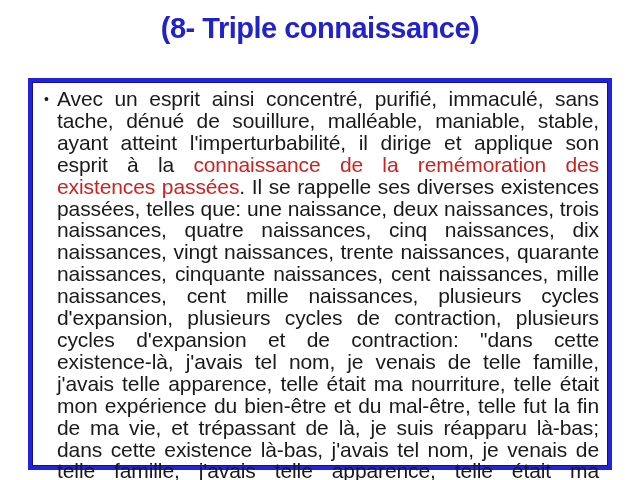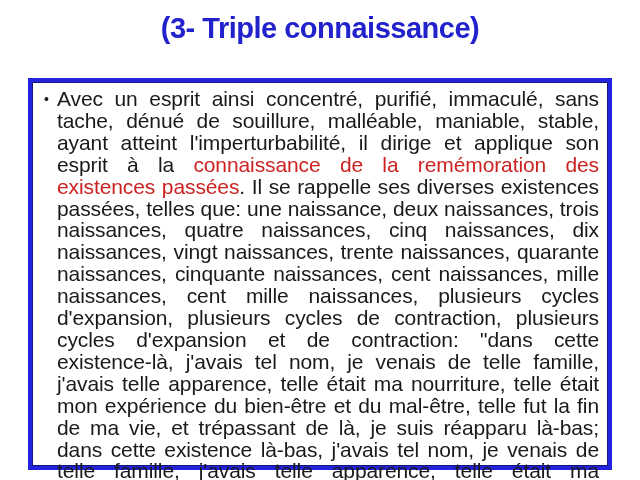--- a/index.html
+++ b/index.html
@@ -64,21 +64,21 @@
     letter-spacing: -0.1px;
   }
   .highlight-red {
     color: var(--accent_red);
   }
 </style>
 </head>
 <body>
 
 <div class="slide">
-  <div class="slide-title">(3- Triple connaissance)</div>
+  <div class="slide-title">(8- Triple connaissance)</div>
 
   <div class="content-box">
     <div class="bullet-row">
       <span class="bullet-marker">•</span>
       <div class="body-text"><span>Avec un esprit ainsi concentré, purifié, immaculé, sans tache, dénué de souillure, malléable, maniable, stable, ayant atteint l'imperturbabilité, il dirige et applique son esprit à la </span><span class="highlight-red">connaissance de la remémoration des existences passées</span><span>. Il se rappelle ses diverses existences passées, telles que: une naissance, deux naissances, trois naissances, quatre naissances, cinq naissances, dix naissances, vingt naissances, trente naissances, quarante naissances, cinquante naissances, cent naissances, mille naissances, cent mille naissances, plusieurs cycles d'expansion, plusieurs cycles de contraction, plusieurs cycles d'expansion et de contraction: "dans cette existence-là, j'avais tel nom, je venais de telle famille, j'avais telle apparence, telle était ma nourriture, telle était mon expérience du bien-être et du mal-être, telle fut la fin de ma vie, et trépassant de là, je suis réapparu là-bas; dans cette existence là-bas, j'avais tel nom, je venais de telle famille, j'avais telle apparence, telle était ma nourriture, telle était mon expérience du bien-être et du mal-être, telle fut la fin de ma vie, et trépassant de là, je suis réapparu ici", il se rappelle ainsi ses diverses existences passées avec leurs particularités et leurs détails.</span></div>
     </div>
   </div>
 </div>
 
 </body></html>

